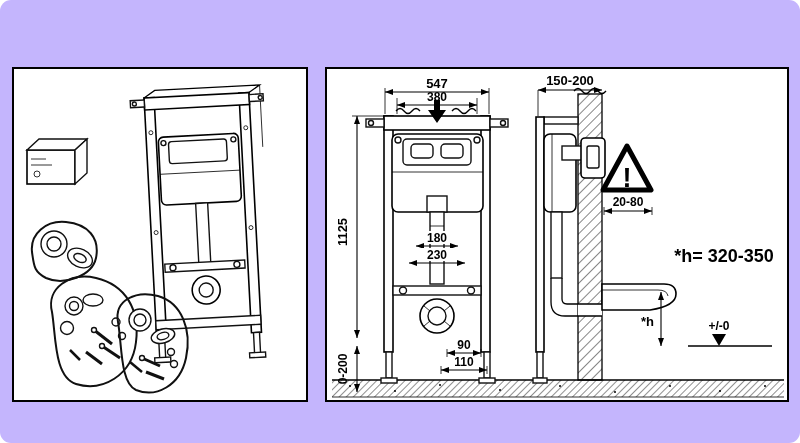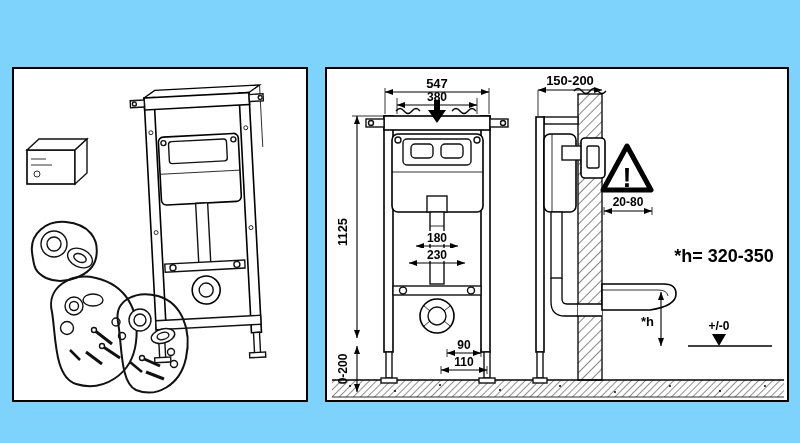--- a/index.html
+++ b/index.html
@@ -1,16 +1,16 @@
 <!DOCTYPE html>
 <html><head>
 <meta charset="utf-8">
 <style>
   html,body{margin:0;padding:0;background:#fff;}
-  .stage{width:800px;height:443px;position:relative;background:#7dd3fc;overflow:hidden;}
+  .stage{width:800px;height:443px;position:relative;background:#c4b5fd;overflow:hidden;border-radius:11px;}
   svg{display:block;}
   svg text{font-family:"Liberation Sans","DejaVu Sans",sans-serif;fill:#000;}
   .dim{font-size:13px;font-weight:bold;}
   .dim-sm{font-size:12px;font-weight:bold;}
   .dim-big{font-size:18px;font-weight:bold;}
   .warn-mark{font-size:27px;font-weight:bold;}
   .ln{stroke:#000;stroke-width:1.3;fill:none;}
   .ln2{stroke:#000;stroke-width:1.6;fill:#fff;}
   .thin{stroke:#000;stroke-width:0.8;fill:none;}
   .dimline{stroke:#000;stroke-width:1.1;fill:none;}

